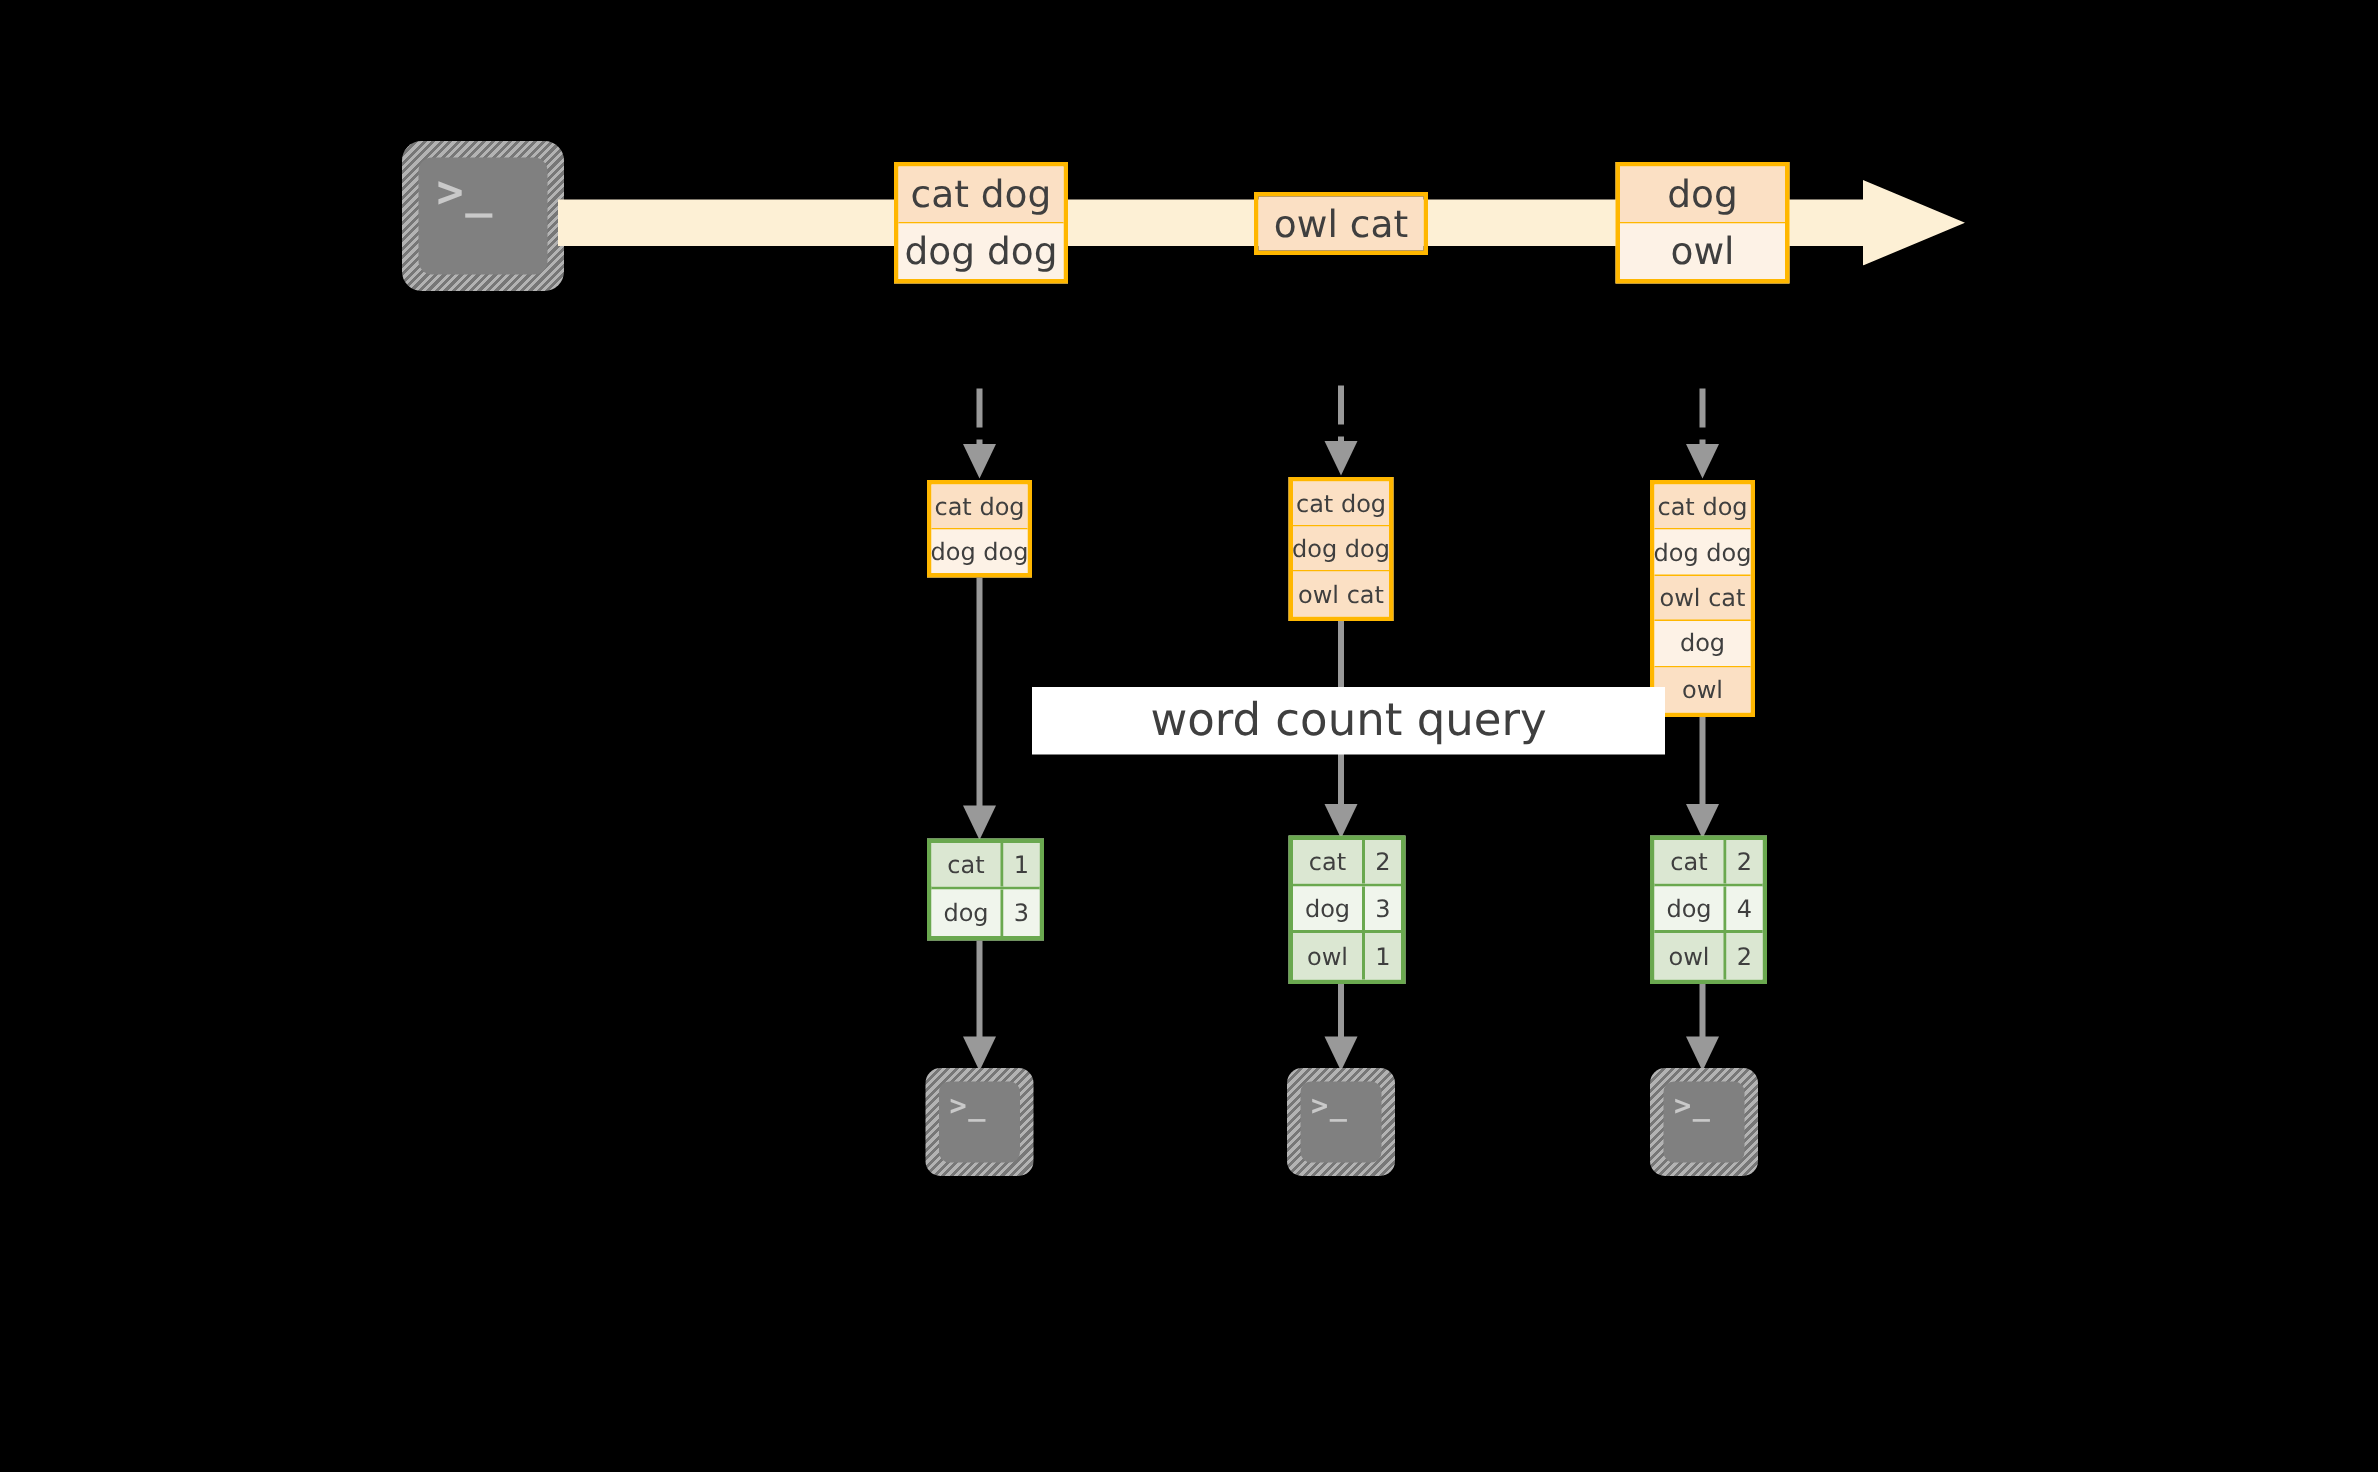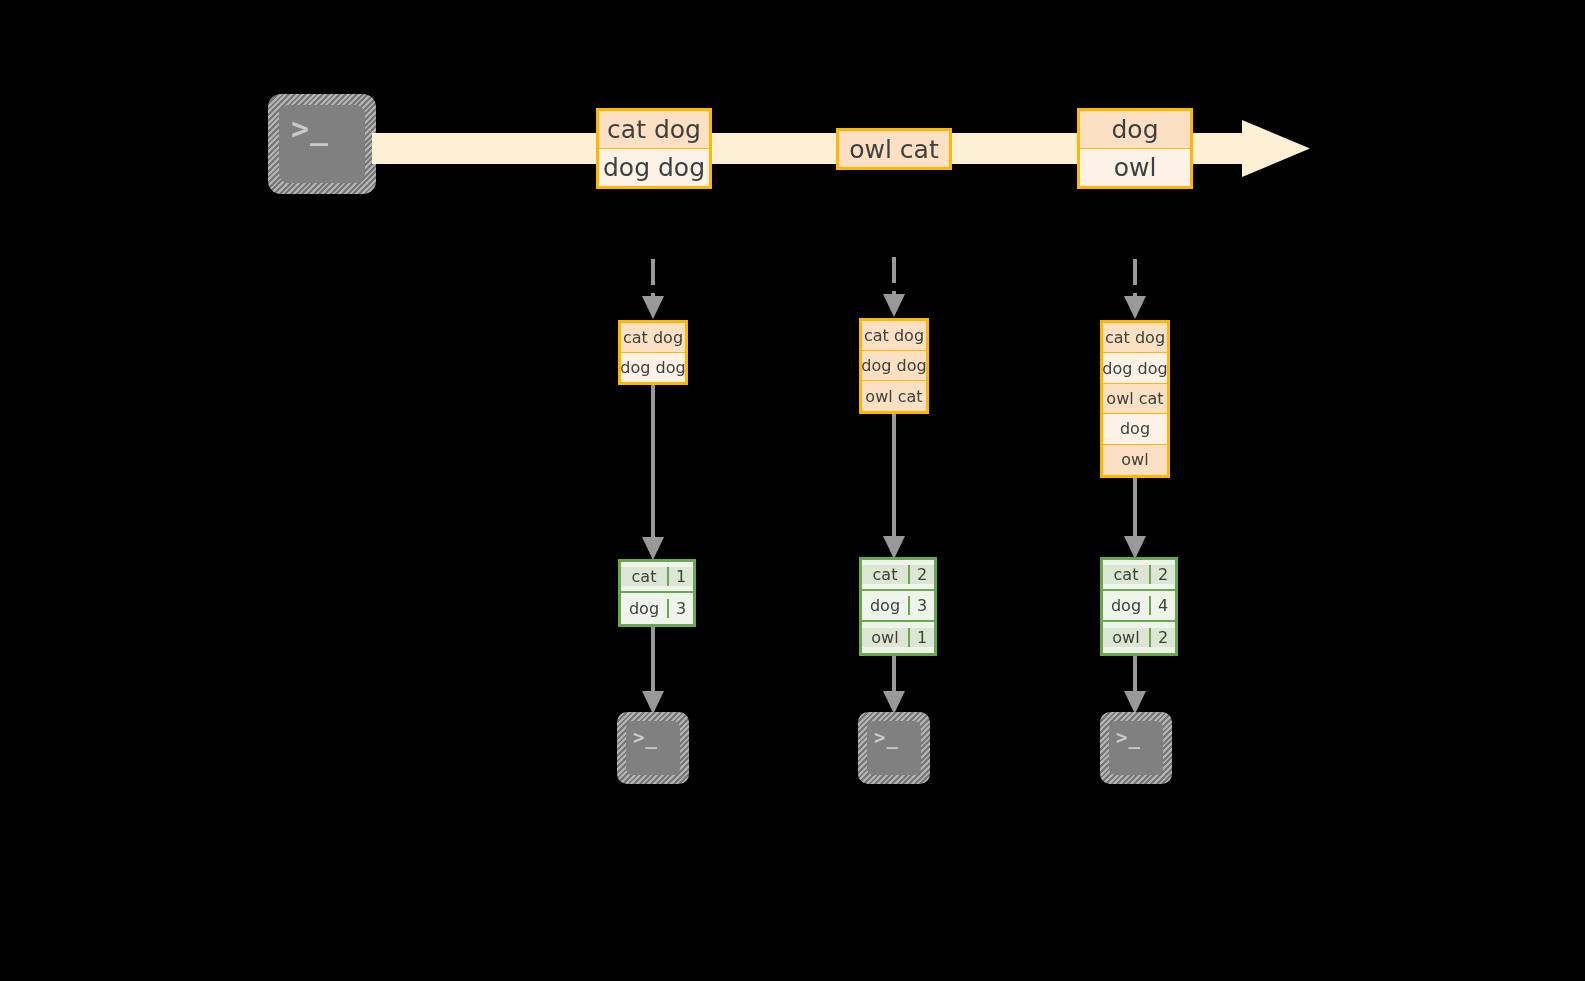--- a/index.html
+++ b/index.html
@@ -99,21 +99,20 @@
     position: absolute;
     box-sizing: border-box;
     border: 3px solid #6aa84f;
     background: #eef4e9;
   }
   .gtable .grow {
     display: flex;
     box-sizing: border-box;
     height: 31px;
     border-bottom: 2px solid #6aa84f;
-    align-items: center;
   }
   .gtable .grow:last-child { border-bottom: none; }
   .gtable .cell {
     box-sizing: border-box;
     display: flex;
     align-items: center;
     justify-content: center;
     font-size: 16px;
     color: #3f3f3f;
   }
@@ -304,14 +303,17 @@
       <polygon points="15,58 4,35 26,35" fill="#999999"></polygon>
     </svg>
   </div>
 
   <div class="terminal small" style="left:1100px; top:712px; width:72px; height:72px;">
     <div class="inner">
       <span class="glyph">&gt;_</span>
     </div>
   </div>
 
+  <div class="query-label" style="left:688px; top:458px; width:422px; height:45px;">
+    <span>word count query</span>
+  </div>
 
 </div>
 
 </body></html>

